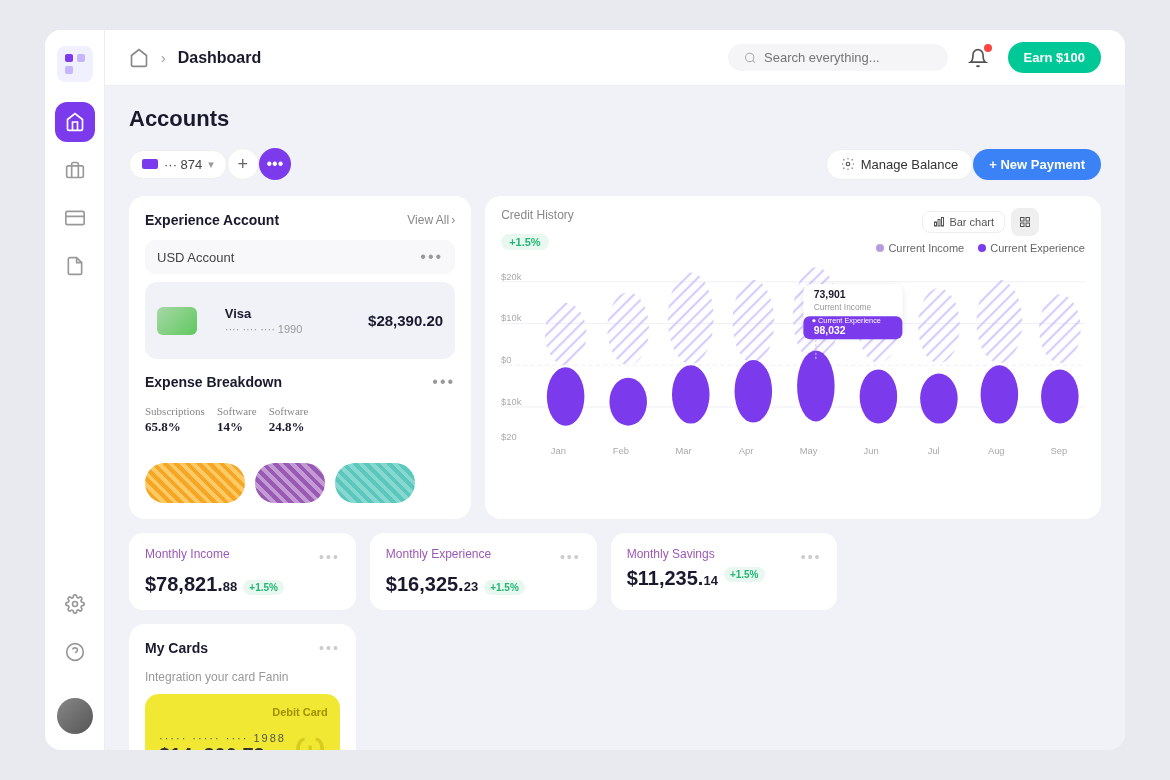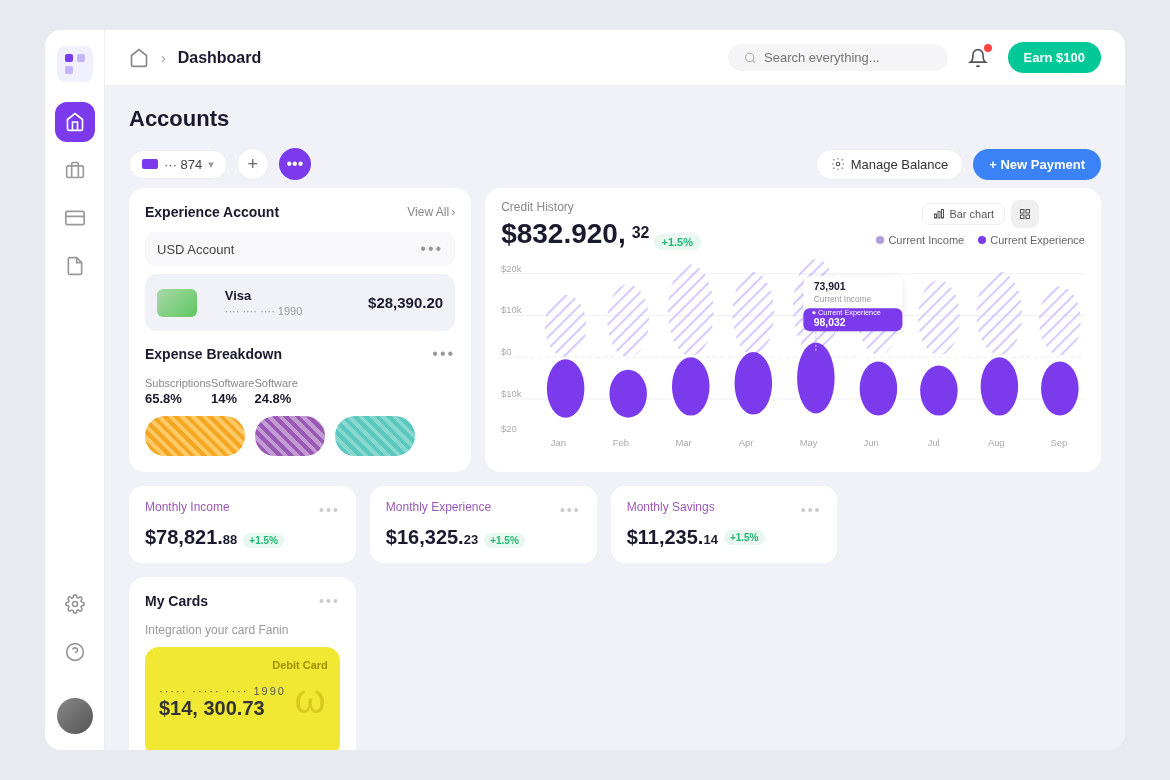--- a/index.html
+++ b/index.html
@@ -27,21 +27,21 @@
     .header-search input { background: none; border: none; outline: none; font-size: 13px; color: #666; width: 100%; }
     .header-notif { width: 36px; height: 36px; display: flex; align-items: center; justify-content: center; position: relative; }
     .notif-dot { width: 8px; height: 8px; background: #ff4444; border-radius: 50%; position: absolute; top: 4px; right: 4px; }
     .earn-btn { background: #00c896; color: #fff; border: none; border-radius: 20px; padding: 8px 16px; font-size: 13px; font-weight: 600; cursor: pointer; }
 
     
     .content { flex: 1; padding: 20px 24px; overflow-y: auto; }
     .page-title { font-size: 22px; font-weight: 700; color: #1a1a2e; margin-bottom: 16px; }
     
     
-    .account-bar { display: flex; align-items: center; gap: 10px; margin-bottom: 8px; }
+    .account-bar { display: flex; align-items: center; margin-bottom: 16px; }
     .account-chip { display: flex; align-items: center; gap: 6px; background: #fff; border-radius: 20px; padding: 6px 12px; font-size: 13px; color: #444; border: 1px solid #eee; }
     .account-chip-icon { width: 16px; height: 10px; background: #7c3aed; border-radius: 2px; }
     .add-btn { width: 32px; height: 32px; border-radius: 50%; background: #fff; border: 1px solid #eee; display: flex; align-items: center; justify-content: center; cursor: pointer; font-size: 18px; color: #666; }
     .dots-btn { width: 32px; height: 32px; border-radius: 50%; background: #7c3aed; display: flex; align-items: center; justify-content: center; cursor: pointer; color: #fff; font-size: 16px; }
     .spacer { flex: 1; }
     .manage-btn { display: flex; align-items: center; gap: 6px; background: #fff; border: 1px solid #eee; border-radius: 20px; padding: 7px 14px; font-size: 13px; color: #333; cursor: pointer; }
     .new-payment-btn { display: flex; align-items: center; gap: 6px; background: #3b82f6; color: #fff; border: none; border-radius: 20px; padding: 8px 16px; font-size: 13px; font-weight: 600; cursor: pointer; }
 
     
     .grid-row { display: grid; gap: 14px; margin-bottom: 14px; }
@@ -51,31 +51,31 @@
     
     .card { background: #fff; border-radius: 16px; padding: 16px; }
     
     
     .connected-account-header { display: flex; align-items: center; justify-content: space-between; margin-bottom: 12px; }
     .connected-account-title { font-size: 14px; font-weight: 600; color: #1a1a2e; }
     .view-all { font-size: 12px; color: #888; display: flex; align-items: center; gap: 2px; cursor: pointer; }
     .usd-row { display: flex; align-items: center; justify-content: space-between; background: #f8f8fb; border-radius: 10px; padding: 8px 12px; margin-bottom: 8px; }
     .usd-label { font-size: 13px; color: #444; }
     .three-dots { color: #999; font-size: 16px; letter-spacing: 2px; cursor: pointer; }
-    .visa-row { display: flex; align-items: center; justify-content: space-between; background: #f0f2f7; border-radius: 12px; padding: 14px 12px; }
+    .visa-row { display: flex; align-items: center; justify-content: space-between; background: #f0f2f7; border-radius: 12px; padding: 24px 12px; }
     .visa-card-img { width: 40px; height: 28px; background: linear-gradient(135deg, #a8d8a8, #5fc85f); border-radius: 6px; }
     .visa-info { display: flex; flex-direction: column; gap: 2px; margin-left: 10px; }
     .visa-name { font-size: 13px; font-weight: 600; color: #1a1a2e; }
     .visa-num { font-size: 11px; color: #999; }
     .visa-amount { font-size: 15px; font-weight: 700; color: #1a1a2e; margin-left: 48px; }
 
     
     .expense-header { display: flex; align-items: center; justify-content: space-between; margin-bottom: 14px; }
     .expense-title { font-size: 14px; font-weight: 600; color: #1a1a2e; }
-    .expense-items { display: flex; margin-bottom: 10px; }
+    .expense-items { display: flex; gap: 12px; margin-bottom: 28px; font-family: Liberation Serif, serif; }
     .expense-item { display: flex; flex-direction: column; gap: 2px; }
     .expense-label { font-size: 11px; color: #888; }
     .expense-pct { font-size: 13px; font-weight: 600; color: #1a1a2e; }
     .expense-bars { display: flex; gap: 10px; }
     .exp-bar { border-radius: 50px; height: 40px; position: relative; overflow: hidden; }
     .exp-bar-orange { width: 100px; background: repeating-linear-gradient(45deg, #f5a623 0px, #f5a623 4px, #ffc966 4px, #ffc966 8px); border-radius: 20px; }
     .exp-bar-purple { width: 70px; background: repeating-linear-gradient(45deg, #9b59b6 0px, #9b59b6 4px, #c39bd3 4px, #c39bd3 8px); border-radius: 20px; }
     .exp-bar-teal { width: 80px; background: repeating-linear-gradient(45deg, #5bc8c0 0px, #5bc8c0 4px, #88d8d0 4px, #88d8d0 8px); border-radius: 20px; }
 
     
@@ -267,24 +267,20 @@
               <div class="exp-bar exp-bar-teal"></div>
             </div>
           </div>
         </div>
 
         <div class="card credit-history">
           <div style="display:flex;justify-content:space-between;align-items:flex-start;">
             <div>
               <div class="credit-label">Credit History</div>
               <div style="display:flex;align-items:flex-end;gap:4px;">
-                <span class="credit-amount">
-                  <span>$832.920,</span>
-                    <span class="credit-cents">32</span>
-                </span>
                 <span class="credit-badge">+1.5%</span>
               </div>
             </div>
             <div style="display:flex;flex-direction:column;align-items:center;gap:6px;">
               <div style="display:flex;gap:6px;align-items:center;">
                 <button class="chart-type-btn">
                   <svg width="12" height="12" viewBox="0 0 24 24" fill="none" stroke="#555" stroke-width="2">
                       <rect x="3" y="12" width="4" height="8"></rect>
                       <rect x="10" y="7" width="4" height="13"></rect>
                       <rect x="17" y="3" width="4" height="17"></rect>
@@ -416,38 +412,38 @@
               <span>$16,325.</span><span class="summary-cents">23</span>
             </span>
             <span class="summary-badge">+1.5%</span>
           </div>
         </div>
         <div class="summary-card">
           <div class="summary-header">
             <span class="summary-label">Monthly Savings</span>
             <span class="three-dots" style="font-size:14px;color:#ccc;">•••</span>
           </div>
-          <div style="display:flex;align-items:center;margin-top:6px;">
+          <div style="display:flex;align-items:flex-start;">
             <span class="summary-amount">
               <span>$11,235.</span><span class="summary-cents">14</span>
             </span>
             <span class="summary-badge">+1.5%</span>
           </div>
         </div>
 
         <div class="card" style="grid-row:2/4;">
           <div class="my-cards-header">
             <span class="my-cards-title">My Cards</span>
             <span class="three-dots" style="font-size:14px;color:#ccc;">•••</span>
           </div>
           <div class="cards-active-sub">Integration your card Fanin</div>
           <div class="debit-card">
             <span class="debit-label">Debit Card</span>
             <div class="debit-dots">
-              <span>·····  ·····  ····</span> <span>1990</span>
+              <span>·····  ·····  ····</span> <span>1988</span>
             </div>
             <div class="debit-logo">ω</div>
             <div class="debit-amount">$14, 300.73</div>
 
           </div>
 
         </div>
       </div>
 
     </div>

